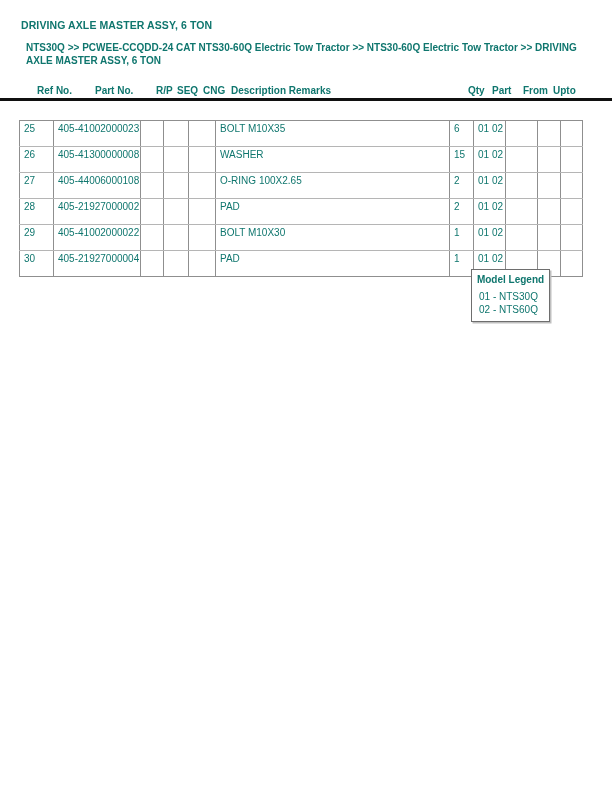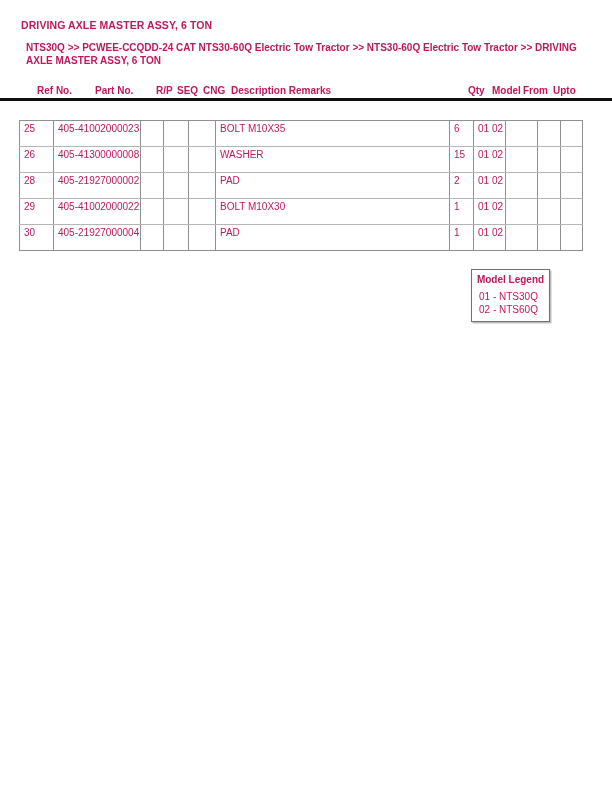--- a/index.html
+++ b/index.html
@@ -1,18 +1,18 @@
 <!DOCTYPE html>
 <html><head>
 <meta charset="utf-8">
 <style>
   html,body{margin:0;padding:0;background:#fff;}
   .page{
     position:relative;width:612px;height:792px;background:#ffffff;overflow:hidden;
-    font-family:"Liberation Sans", sans-serif;color:#be185d;
+    font-family:"Liberation Sans", sans-serif;color:#0f766e;
   }
   .title{
     position:absolute;left:21px;top:19px;margin:0;
     font-size:10.5px;font-weight:bold;letter-spacing:0.1px;
   }
   .breadcrumb{
     position:absolute;left:26px;top:41px;width:572px;
     font-size:10px;font-weight:bold;line-height:13px;
   }
   .thead-row{
@@ -68,21 +68,21 @@
   <div class="breadcrumb">NTS30Q &gt;&gt; PCWEE-CCQDD-24 CAT NTS30-60Q Electric Tow Tractor &gt;&gt; NTS30-60Q Electric Tow Tractor &gt;&gt; DRIVING AXLE MASTER ASSY, 6 TON</div>
 
   <div class="thead-row">
     <div class="hc w-ref">Ref No.</div>
     <div class="hc w-part">Part No.</div>
     <div class="hc w-rp">R/P</div>
     <div class="hc w-seq">SEQ</div>
     <div class="hc w-cng">CNG</div>
     <div class="hc w-desc">Description Remarks</div>
     <div class="hc w-qty">Qty</div>
-    <div class="hc w-model">Model</div>
+    <div class="hc w-model">Part</div>
     <div class="hc w-from">From</div>
     <div class="hc w-upto">Upto</div>
     <div class="hc w-mr">M/R</div>
   </div>
 
   <div class="thick-rule"></div>
 
   <table class="parts">
     <colgroup>
       <col style="width:34px">
@@ -113,20 +113,34 @@
         <td></td>
       </tr>
       <tr>
         <td>26</td>
         <td>405-41300000008</td>
         <td></td>
         <td></td>
         <td></td>
         <td>WASHER</td>
         <td>15</td>
+        <td class="model-cell">01
+02</td>
+        <td></td>
+        <td></td>
+        <td></td>
+      </tr>
+      <tr>
+        <td>27</td>
+        <td>405-44006000108</td>
+        <td></td>
+        <td></td>
+        <td></td>
+        <td>O-RING 100X2.65</td>
+        <td>2</td>
         <td class="model-cell">01
 02</td>
         <td></td>
         <td></td>
         <td></td>
       </tr>
       <tr>
         <td>28</td>
         <td>405-21927000002</td>
         <td></td>

